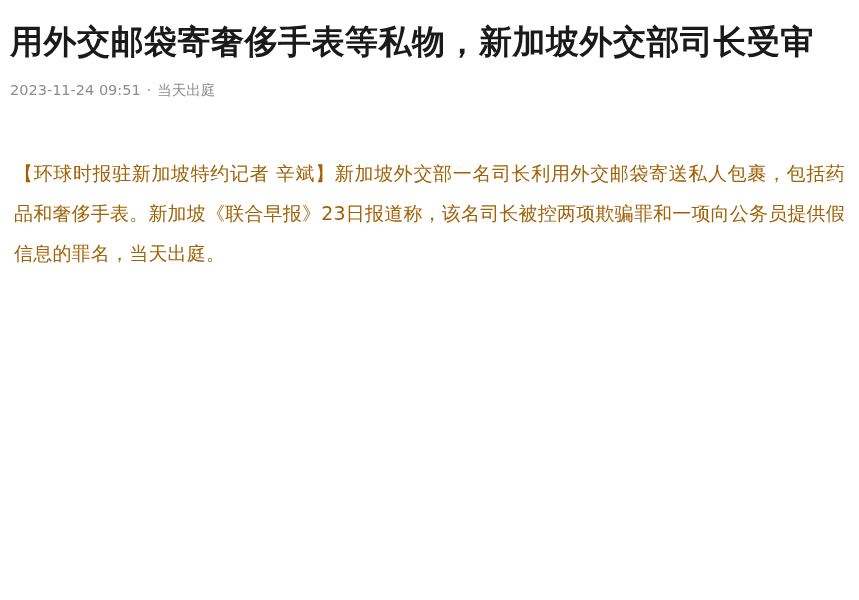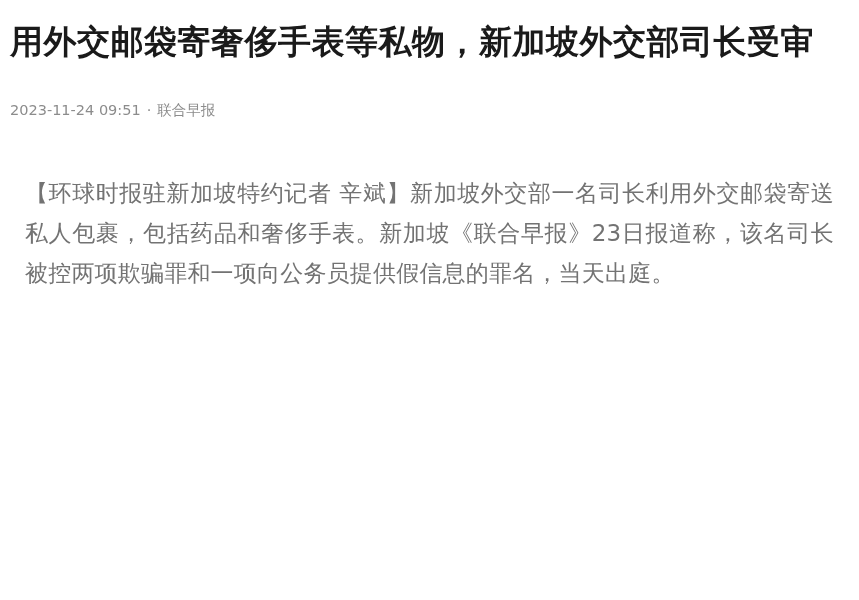--- a/index.html
+++ b/index.html
@@ -23,65 +23,65 @@
   .article-title {
     font-size: 33px;
     line-height: 48px;
     font-weight: bold;
     color: #1a1a1a;
     letter-spacing: 0.5px;
     margin: 0 0 4px 0;
     font-family: "DejaVu Sans", "Liberation Sans", sans-serif;
   }
   .meta-row {
-    margin-top: 34px;
+    margin-top: 14px;
     margin-bottom: 6px;
     font-size: 14.5px;
     color: #8c8c8c;
     line-height: 20px;
     display: flex;
     align-items: center;
     gap: 0;
   }
   .meta-sep {
     padding: 0 6px;
     color: #8c8c8c;
   }
   .divider {
     height: 1px;
     background: #ffffff;
     margin: 22px 0 0 0;
     border: none;
   }
   .body-text {
-    font-size: 23px;
+    font-size: 19px;
     line-height: 40px;
-    color: #737373;
+    color: #a16207;
     text-align: justify;
-    margin: 15px;
+    margin: 4px;
     letter-spacing: 0.2px;
   }
   .para {
     margin: 0 0 14px 0;
   }
   .para:first-of-type {
     margin-top: 30px;
   }
 </style>
 </head>
 <body>
 
 <div class="page">
 
   <h1 class="article-title">用外交邮袋寄奢侈手表等私物，新加坡外交部司长受审</h1>
 
   <div class="meta-row">
     <span>2023-11-24 09:51</span>
     <span class="meta-sep">·</span>
-    <span>联合早报</span>
+    <span>当天出庭</span>
   </div>
 
   <hr class="divider">
 
   <div class="body-text">
     <p class="para">【环球时报驻新加坡特约记者 辛斌】新加坡外交部一名司长利用外交邮袋寄送私人包裹，包括药品和奢侈手表。新加坡《联合早报》23日报道称，该名司长被控两项欺骗罪和一项向公务员提供假信息的罪名，当天出庭。</p>
   </div>
 
 </div>
 

